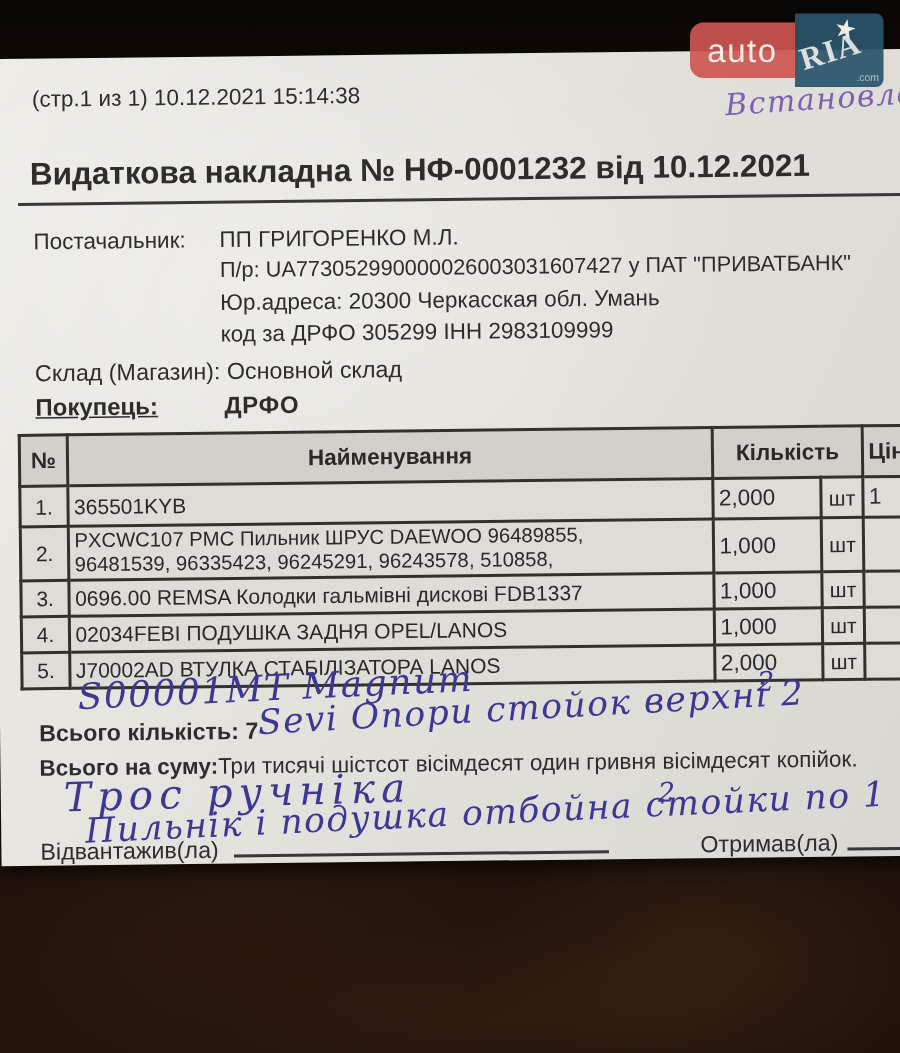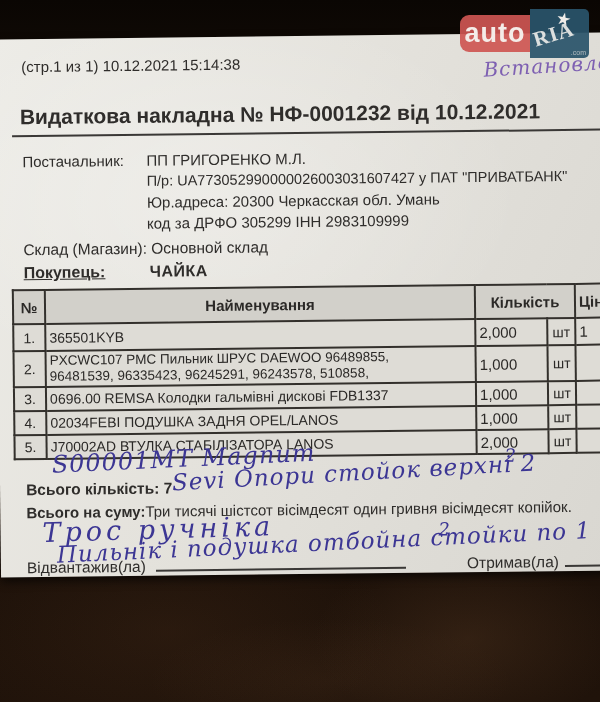--- a/index.html
+++ b/index.html
@@ -49,21 +49,21 @@
   td.c-price{font-size:15px;padding-left:14px;}
   th.h-price{text-align:left;padding-left:14px;}
   
   .sigline{display:inline-block;border-bottom:2px solid #3a3836;height:14px;vertical-align:baseline;}
   
   .wm{position:absolute;left:460px;top:9px;width:130px;height:49px;z-index:9;}
   .wm-red{
     position:absolute;left:0;top:6px;width:70px;height:37px;border-radius:9px 0 0 9px;
     background:rgba(206,86,82,0.92);display:flex;align-items:center;justify-content:center;
   }
-  .wm-red span{color:#f4ece8;font-size:27px;font-weight:700;letter-spacing:1px;line-height:1;}
+  .wm-red span{color:#f4ece8;font-size:22px;font-weight:400;letter-spacing:1px;line-height:1;}
   .wm-blue{
     position:absolute;left:70px;top:0;width:59px;height:49px;border-radius:0 5px 5px 0;
     background:rgba(42,84,106,0.93);overflow:hidden;
   }
   .wm-star{position:absolute;left:26px;top:0px;color:#f0ece8;font-size:17px;transform:rotate(12deg);}
   .wm-ria{
     position:absolute;left:3px;top:13px;color:rgba(245,242,238,0.88);
     font-family:"Liberation Serif",serif;font-weight:bold;font-size:21px;letter-spacing:1px;
     transform:rotate(-17deg);
   }
@@ -85,21 +85,21 @@
 
     <div class="abs printed" style="left:26px;top:114px;font-size:15px;">Постачальник:</div>
     <div class="abs printed" style="left:150px;top:114px;font-size:15px;">ПП ГРИГОРЕНКО М.Л.</div>
     <div class="abs printed" style="left:150px;top:135px;font-size:14.5px;white-space:nowrap;">П/р: UA773052990000026003031607427 у ПАТ "ПРИВАТБАНК"</div>
     <div class="abs printed" style="left:150px;top:156px;font-size:15px;">Юр.адреса: 20300 Черкасская обл. Умань</div>
     <div class="abs printed" style="left:150px;top:177px;font-size:15px;">код за ДРФО 305299 ІНН 2983109999</div>
 
     <div class="abs printed" style="left:26px;top:202px;font-size:15.5px;">Склад (Магазин): Основной склад</div>
 
     <div class="abs printed bold" style="left:26px;top:225px;font-size:16px;text-decoration:underline;">Покупець:</div>
-    <div class="abs printed bold" style="left:152px;top:225px;font-size:16px;letter-spacing:0.5px;">ЧАЙКА</div>
+    <div class="abs printed bold" style="left:152px;top:225px;font-size:16px;letter-spacing:0.5px;">ДРФО</div>
 
     <table class="items abs" style="left:14px;top:250px;">
       <colgroup>
         <col style="width:32px">
           <col style="width:430px">
           <col style="width:72px">
           <col style="width:28px">
           <col style="width:110px">
       </colgroup>
       <tbody>

